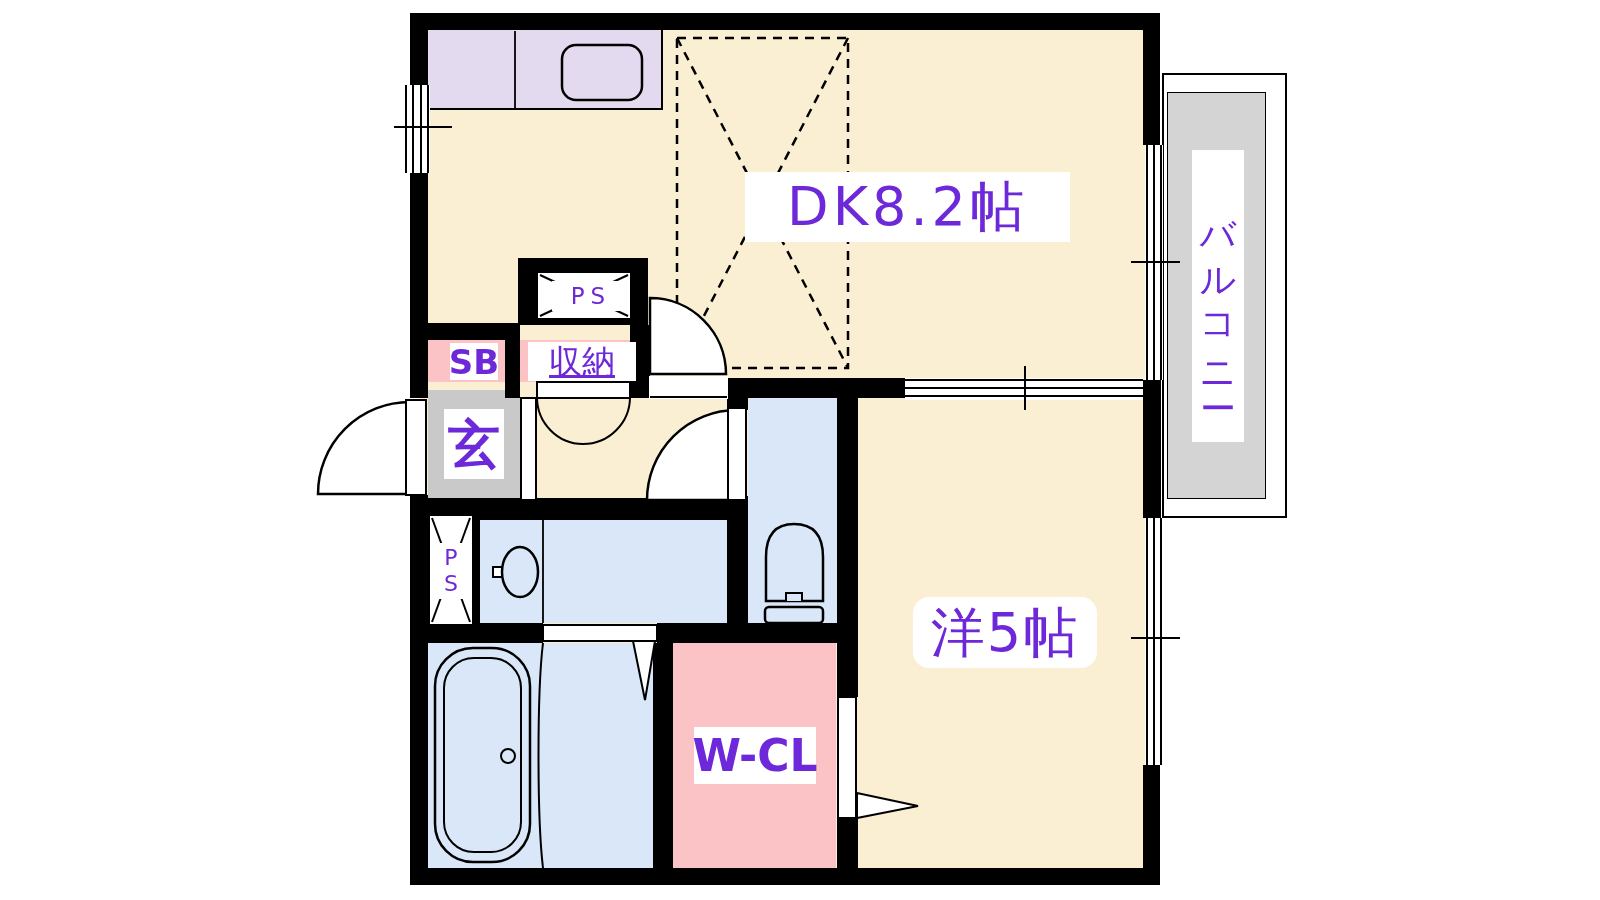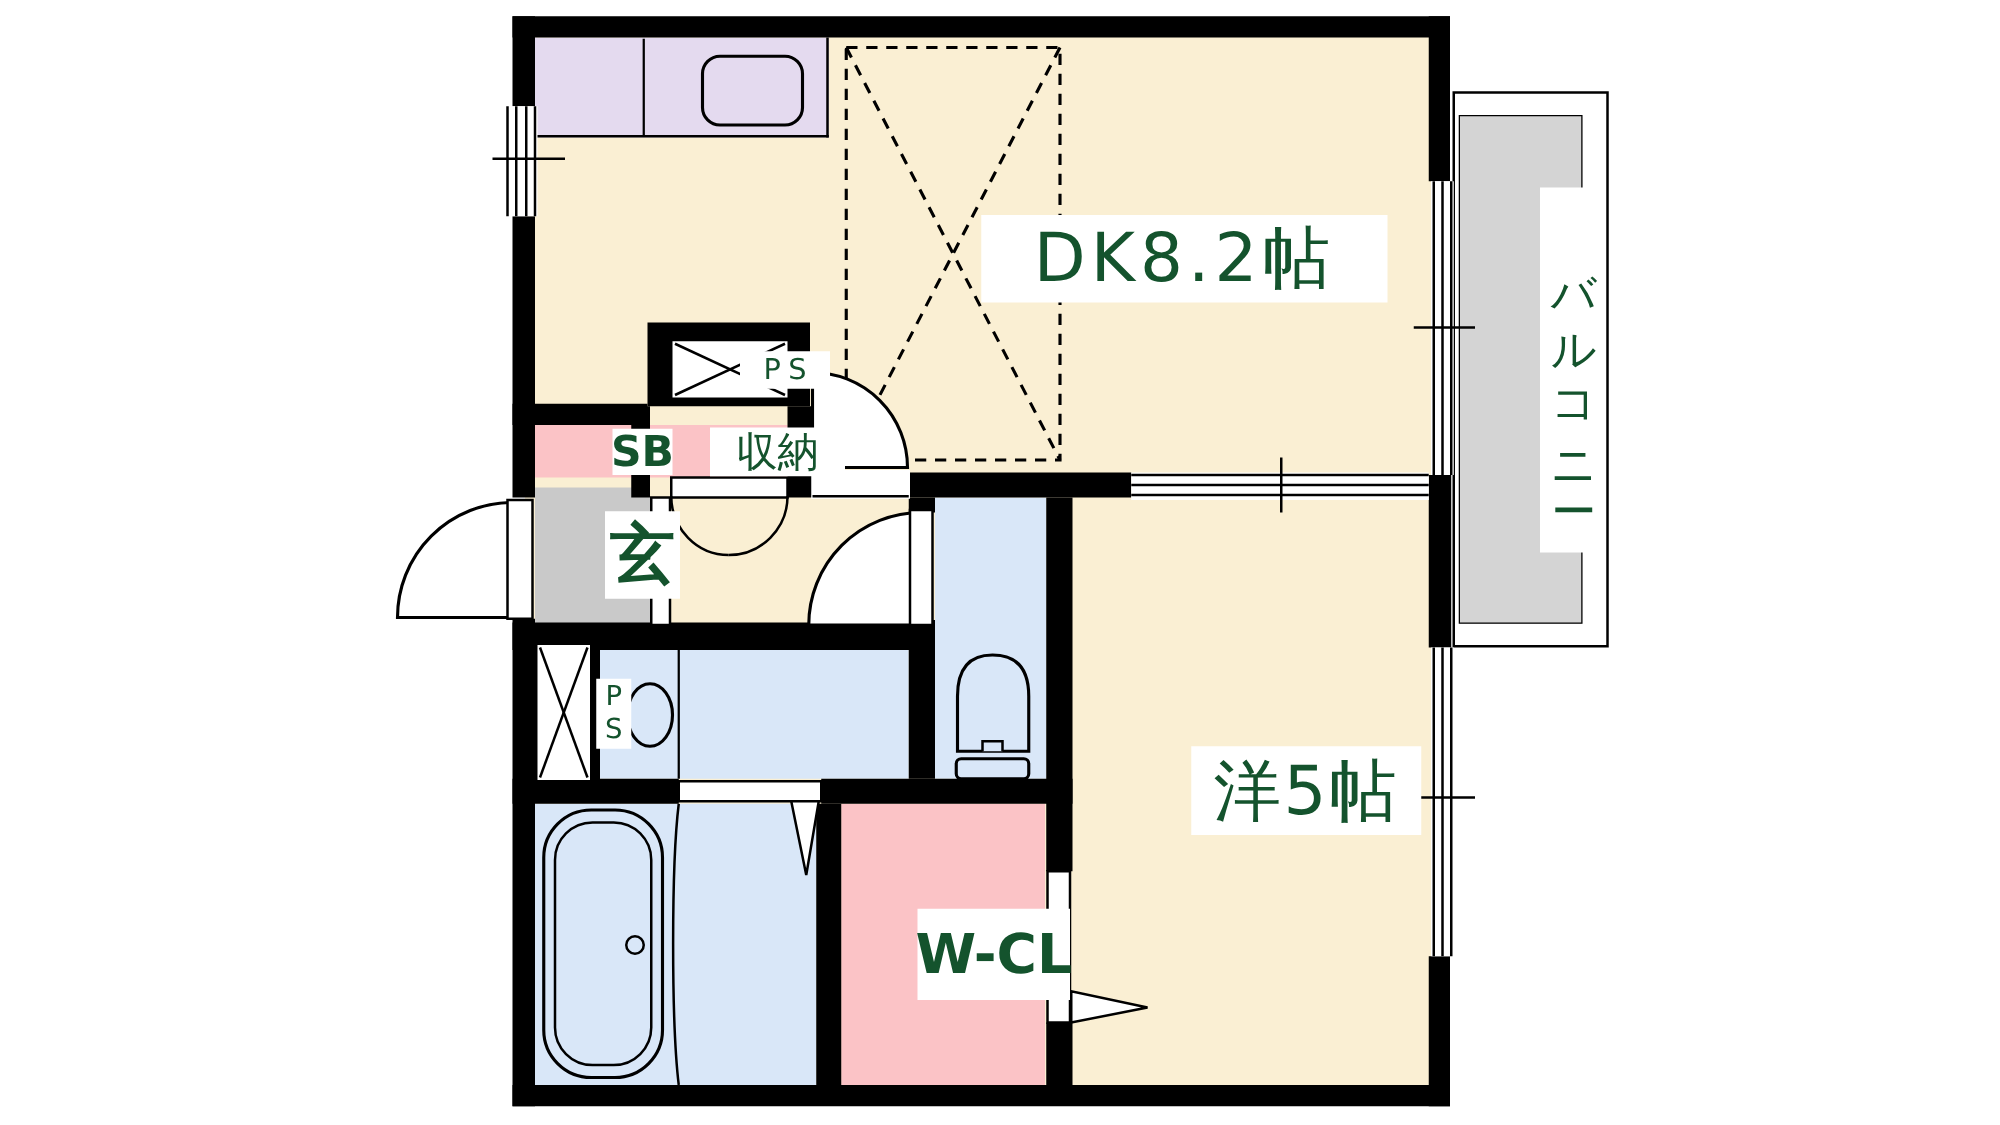--- a/index.html
+++ b/index.html
@@ -1,24 +1,24 @@
 <!DOCTYPE html>
 <html><head>
 <meta charset="utf-8">
 <style>
   html,body{margin:0;padding:0;background:#fff;}
   #canvas{position:relative;width:1600px;height:900px;background:#fff;overflow:hidden;
           font-family:"DejaVu Sans","Liberation Sans",sans-serif;}
   .wall{position:absolute;background:#000;}
   .region{position:absolute;}
   .label{position:absolute;background:#fff;display:flex;align-items:center;justify-content:center;
-         color:#14532d;white-space:nowrap;line-height:1;margin-left:40px;}
+         color:#6d28d9;white-space:nowrap;line-height:1;}
   #svg-overlay{position:absolute;left:0;top:0;}
   .lbl-dk{font-size:54px;letter-spacing:4px;font-weight:500;}
-  .lbl-west{font-size:54px;letter-spacing:2px;font-weight:500;}
+  .lbl-west{font-size:54px;letter-spacing:2px;font-weight:500;border-radius:16px;}
   .lbl-balcony{font-size:36px;writing-mode:vertical-rl;text-orientation:upright;letter-spacing:8px;font-weight:500;}
   .lbl-wcl{font-size:44px;font-weight:600;}
   .lbl-genkan{font-size:52px;font-weight:600;}
   .lbl-sb{font-size:34px;font-weight:600;text-align:right;}
   .lbl-storage{font-size:33px;font-weight:500;}
   .lbl-ps{font-size:23px;letter-spacing:6px;padding-left:6px;}
   .lbl-ps-v{font-size:22px;flex-direction:column;gap:4px;}
 </style>
 </head>
 <body>
@@ -183,27 +183,27 @@
       <path d="M543,643 C537,692 537,818 543,868" stroke-width="2"></path>
     </g>
   </svg>
 
   <div class="label lbl-dk" style="left:745px;top:172px;width:325px;height:70px;">DK8.2帖</div>
 
   <div class="label lbl-west" style="left:913px;top:597px;width:184px;height:71px;">洋5帖</div>
 
   <div class="label lbl-balcony" style="left:1192px;top:150px;width:52px;height:292px;">バルコニー</div>
 
-  <div class="label lbl-wcl" style="left:694px;top:727px;width:122px;height:73px;">W-CL</div>
+  <div class="label lbl-wcl" style="left:694px;top:727px;width:122px;height:57px;">W-CL</div>
 
   <div class="label lbl-genkan" style="left:444px;top:409px;width:60px;height:70px;">玄</div>
 
   <div class="label lbl-sb" style="left:450px;top:343px;width:48px;height:37px;">SB</div>
 
-  <div class="label lbl-storage" style="left:528px;top:342px;width:108px;height:39px;">収納</div>
+  <div class="label lbl-storage" style="left:528px;top:342px;width:108px;height:39px;text-decoration:underline;">収納</div>
 
   <div class="label lbl-ps" style="left:552px;top:281px;width:66px;height:30px;">PS</div>
 
   <div class="label lbl-ps-v" style="left:437px;top:543px;width:28px;height:56px;">
     <span>P</span>
     <span>S</span>
   </div>
 
 </div>
 

